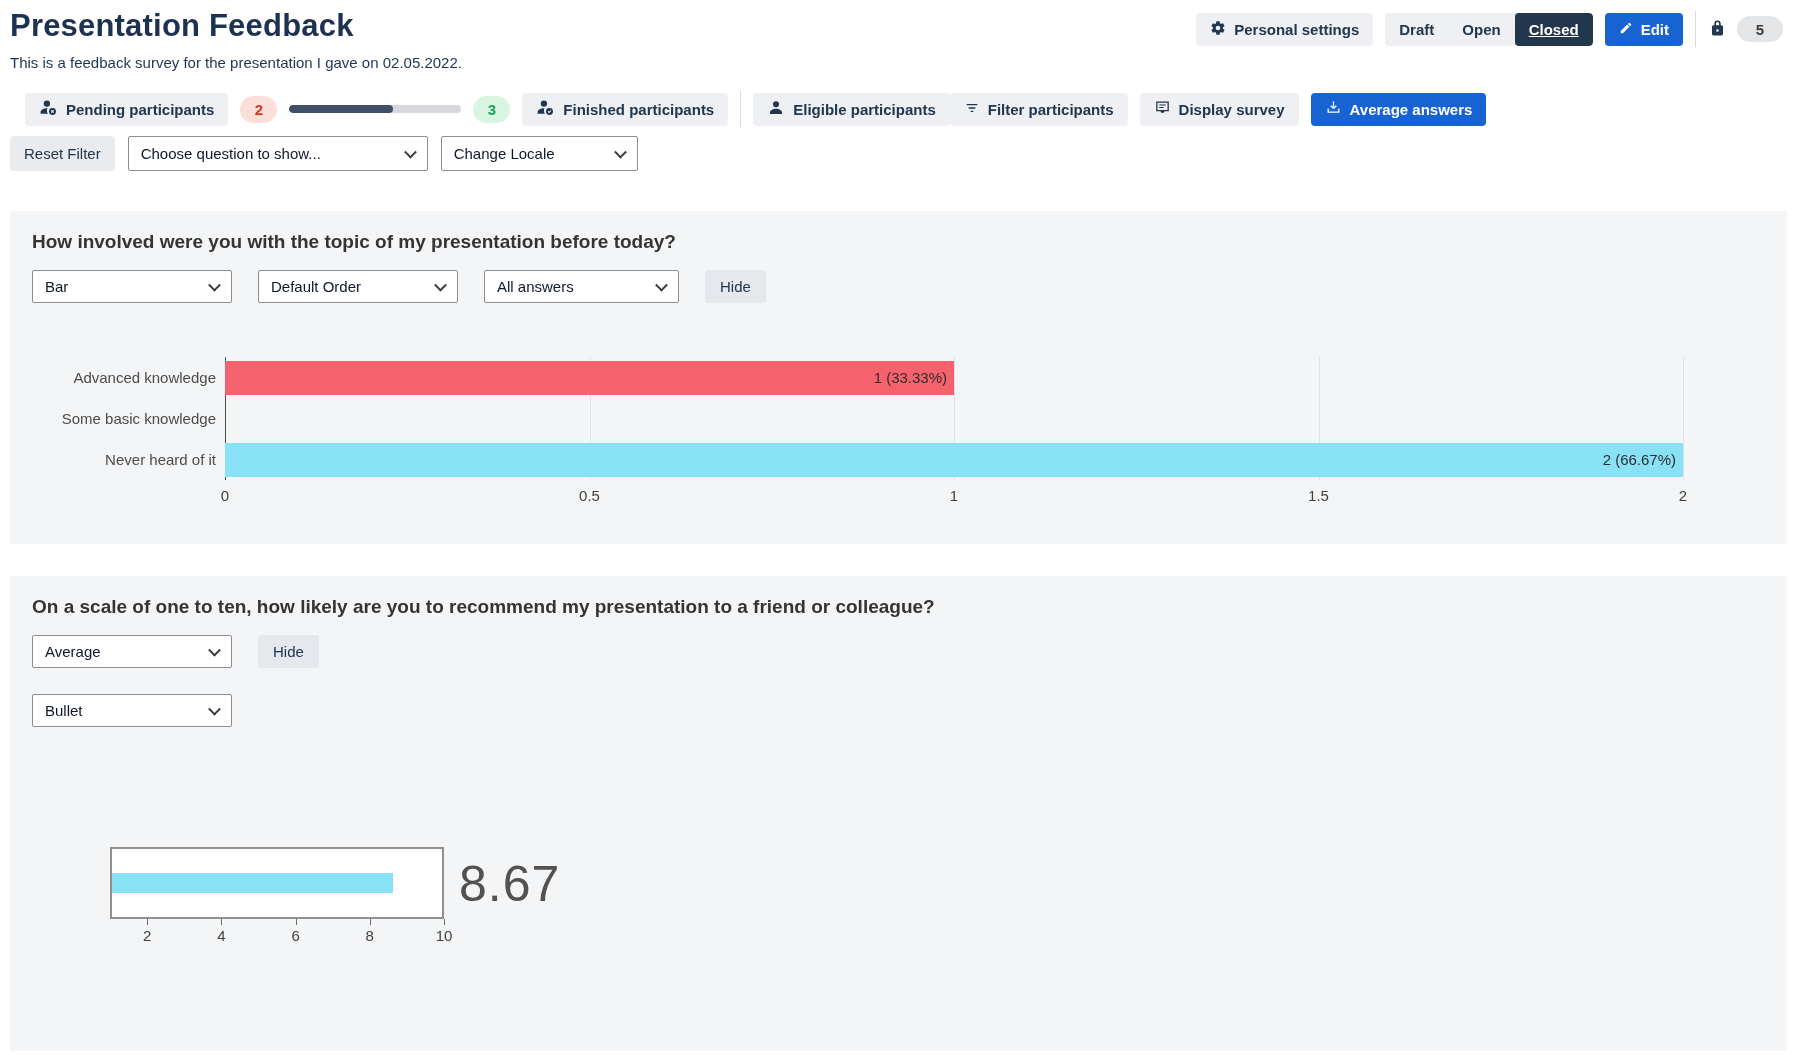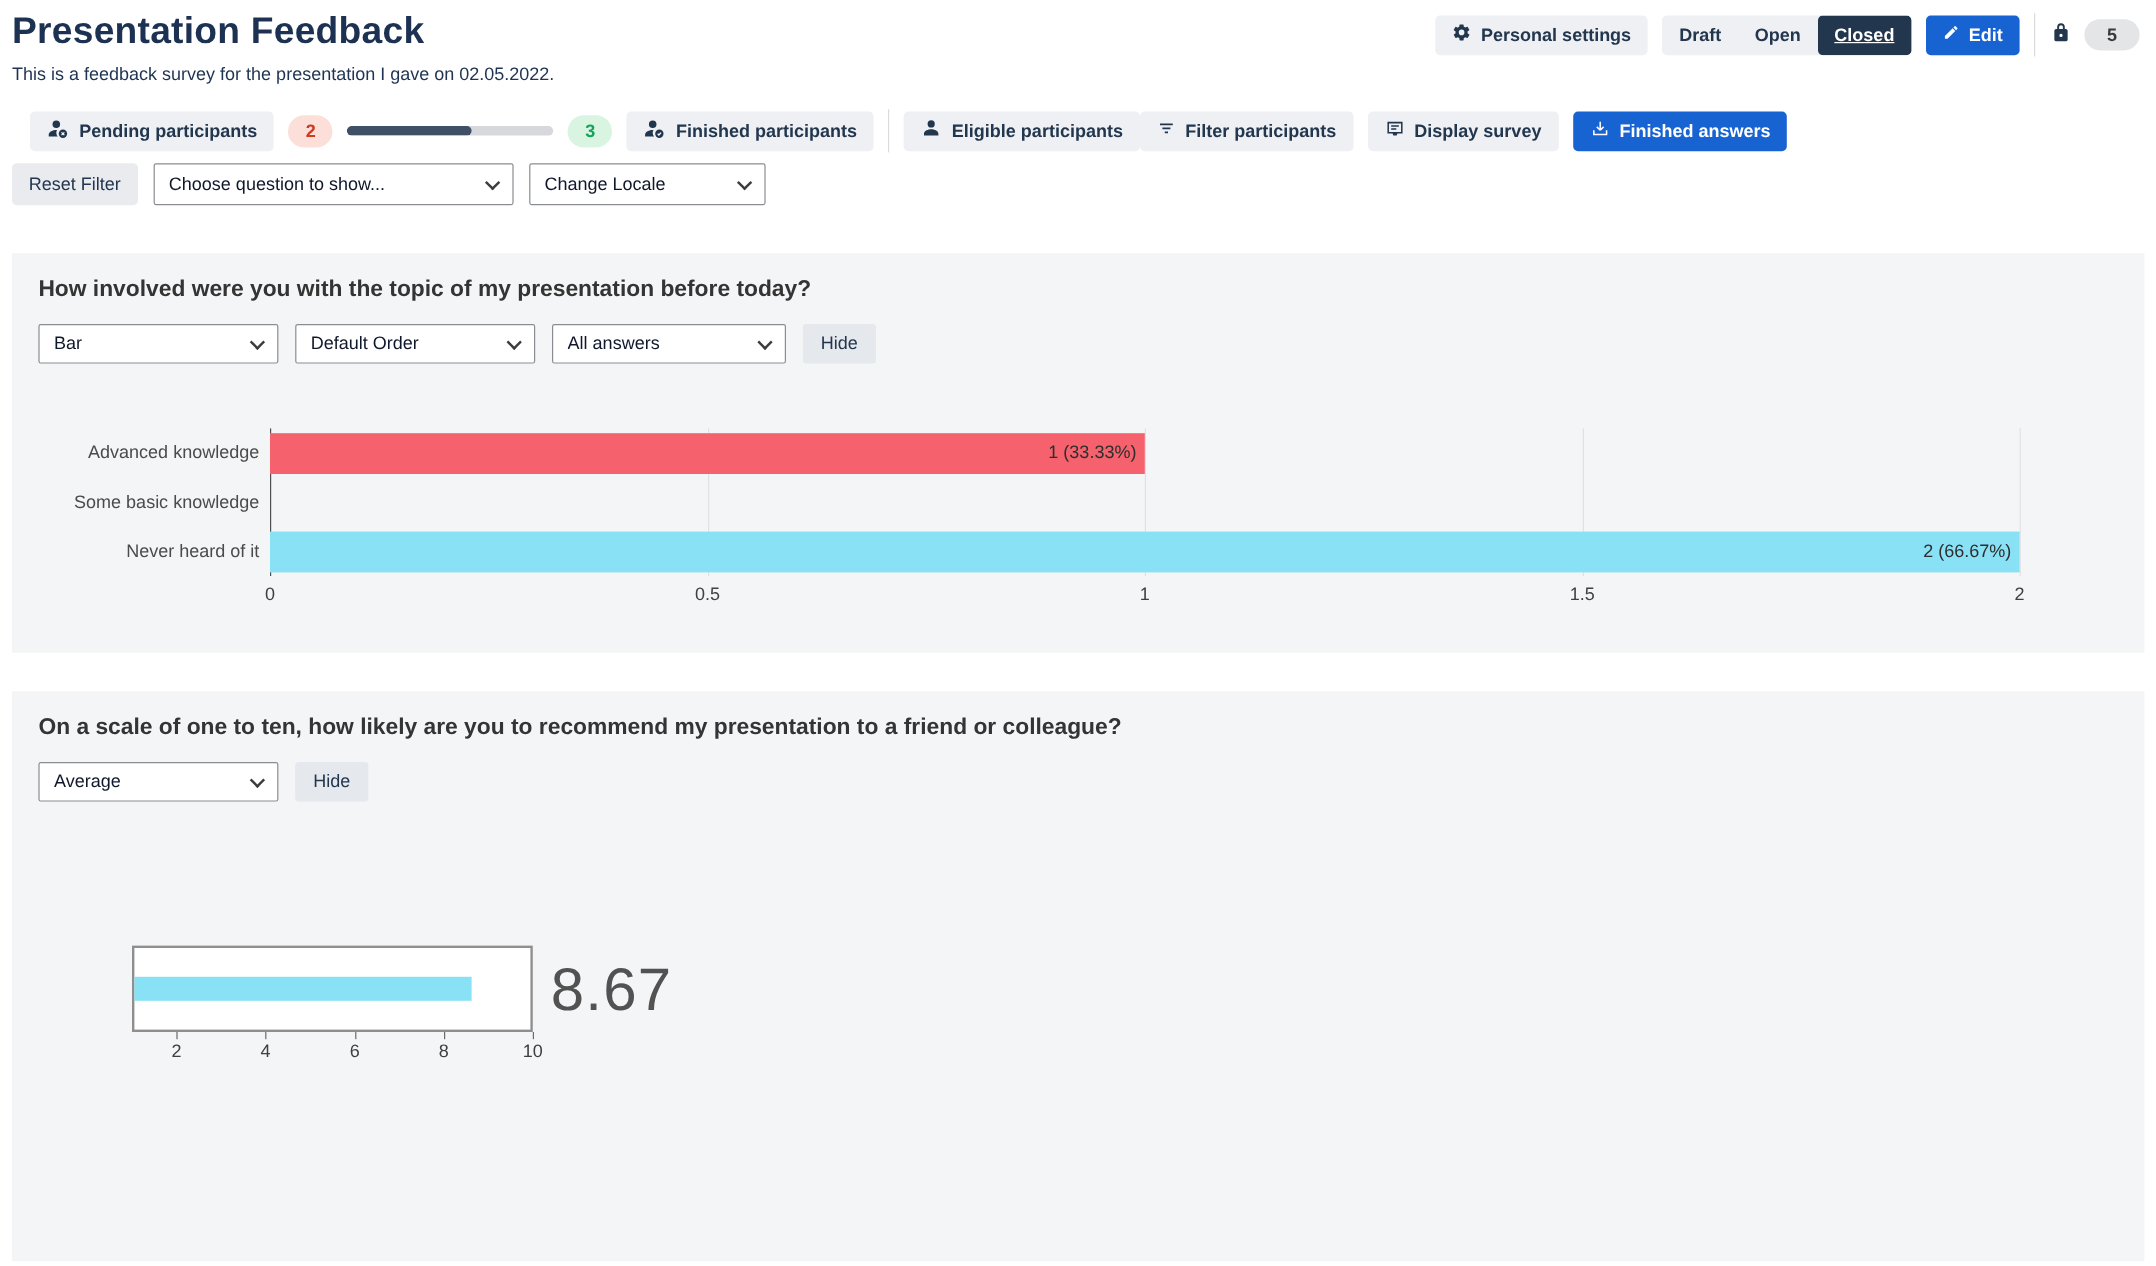--- a/index.html
+++ b/index.html
@@ -47,21 +47,21 @@
                 border-right:2px solid #3c3c3c; border-bottom:2px solid #3c3c3c;
                 transform:translateY(-70%) rotate(45deg); pointer-events:none; }
   .sel-question { width:300px; }
   .sel-locale  { width:197px; }
 
   
   .card { background:#f4f5f6; margin:0 10px; padding:20px 22px; }
   .card-1 { margin-top:40px; height:333px; }
   .card-2 { margin-top:32px; height:475px; }
   .card h2 { font-size:19px; font-weight:700; color:#343434; }
-  .controls { display:flex; align-items:center; gap:14px; margin-top:17px; }
+  .controls { display:flex; align-items:center; gap:26px; margin-top:17px; }
   .card .sel select { height:33px; }
   .sel-200 { width:200px; }
   .sel-195 { width:195px; }
   .btn-hide { background:#e5e8ec; height:33px; border-radius:3px; font-weight:400; color:#22364e; padding:0 15px; }
 
   
   .chart1 { display:flex; margin-top:54px; }
   .y-col { width:193px; padding-right:9px; flex:0 0 auto; }
   .y-label { height:41px; display:flex; align-items:center; justify-content:flex-end;
              font-size:15px; color:#4b4b4b; }
@@ -187,21 +187,21 @@
         </span>
         <span>Display survey</span>
       </button>
       <button class="btn btn-blue">
         <span>
           <svg width="17" height="17" viewBox="0 0 24 24">
               <path fill="none" stroke="currentColor" stroke-width="1.8" d="M12 3.5v10m0 0l-4-4m4 4l4-4"></path>
               <path fill="none" stroke="currentColor" stroke-width="1.8" d="M4.5 13.5v5h15v-5"></path>
             </svg>
         </span>
-        <span>Finished answers</span>
+        <span>Average answers</span>
       </button>
     </div>
   </div>
 
   <div class="filter-row">
     <button class="btn btn-flat" style="font-weight:400;height:35px;">Reset Filter</button>
     <span class="sel sel-question">
       <select>
         <option>Choose question to show...</option>
       </select>
@@ -273,20 +273,27 @@
   <section class="card card-2">
     <h2>On a scale of one to ten, how likely are you to recommend my presentation to a friend or colleague?</h2>
     <div class="controls">
       <span class="sel sel-200">
         <select>
           <option>Average</option>
         </select>
       </span>
       <button class="btn btn-hide">Hide</button>
     </div>
+    <div class="controls" style="margin-top:26px;">
+      <span class="sel sel-200">
+        <select>
+          <option>Bullet</option>
+        </select>
+      </span>
+    </div>
 
     <div class="bullet-area">
       <div class="bullet-left">
         <div class="bullet-box">
           <div class="bullet-bar" id="bullet-bar" style="width: 85.2222%; background: rgb(137, 225, 246);"></div>
         </div>
         <div class="bullet-axis" id="bullet-axis">
             <div class="bullet-tick" style="left: 11.1111%;"></div>
             <span class="bullet-tick-label" style="left: 11.1111%;">2</span>
             <div class="bullet-tick" style="left: 33.3333%;"></div>

